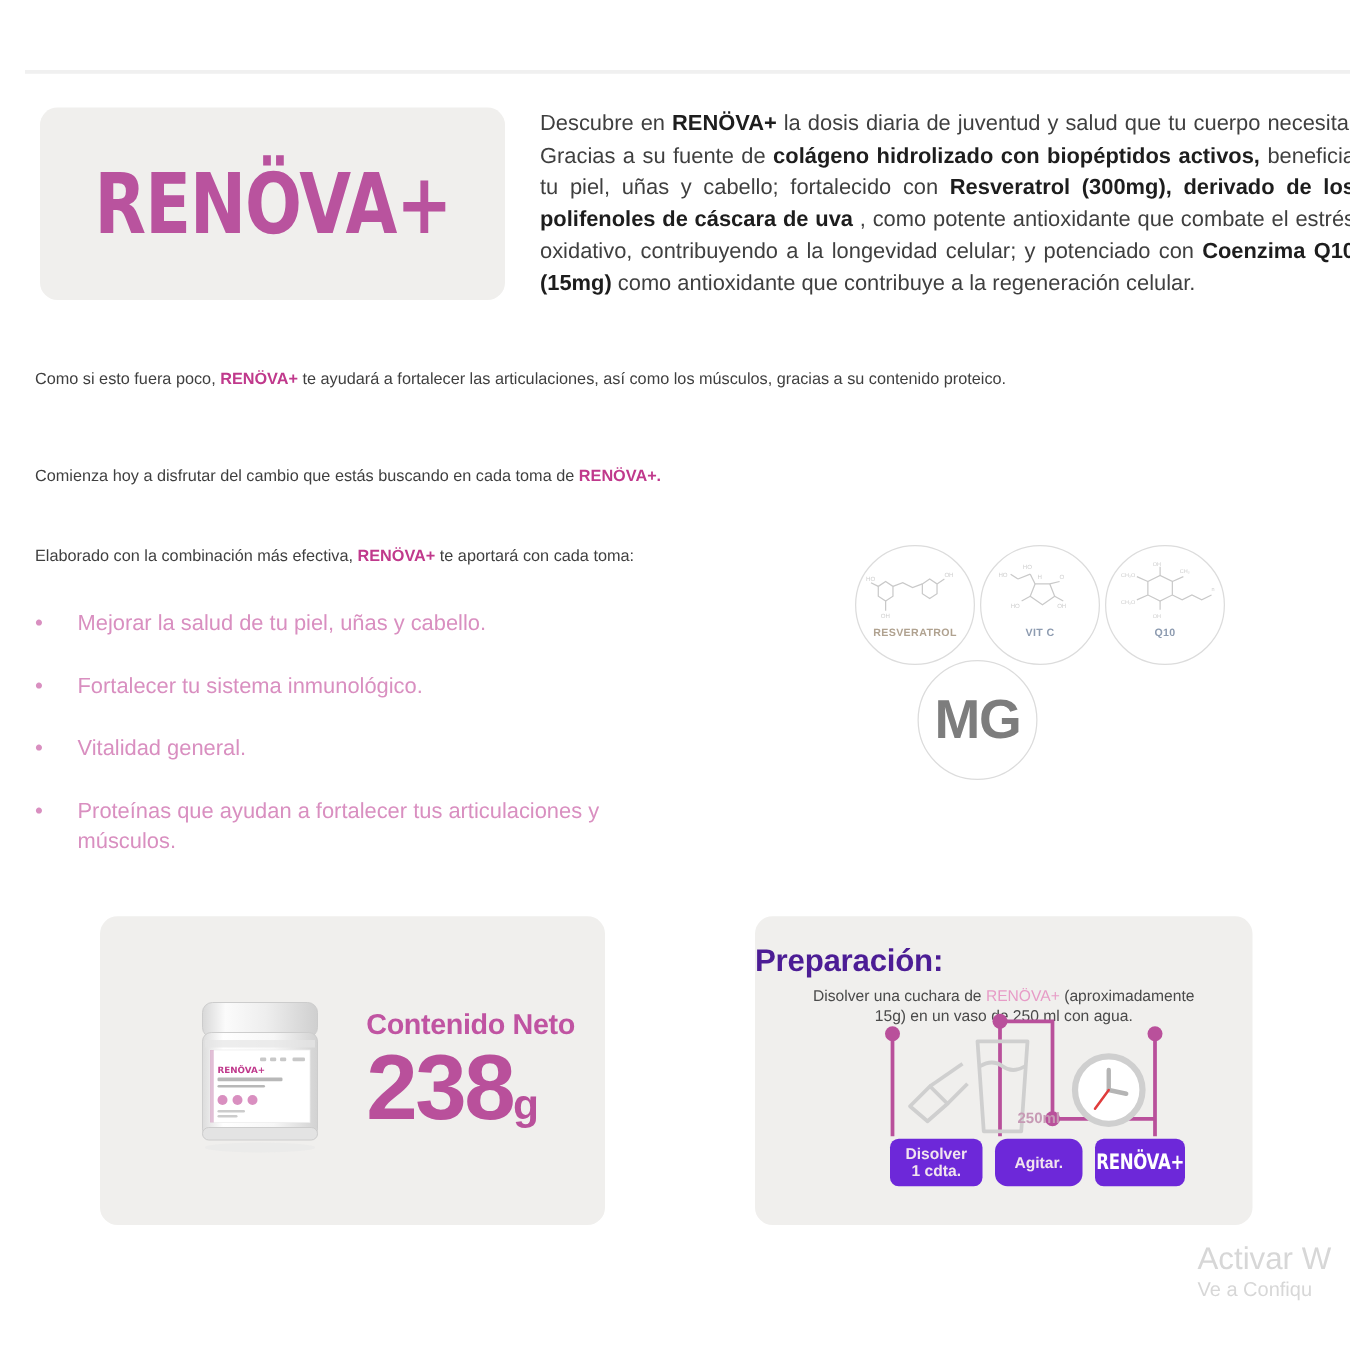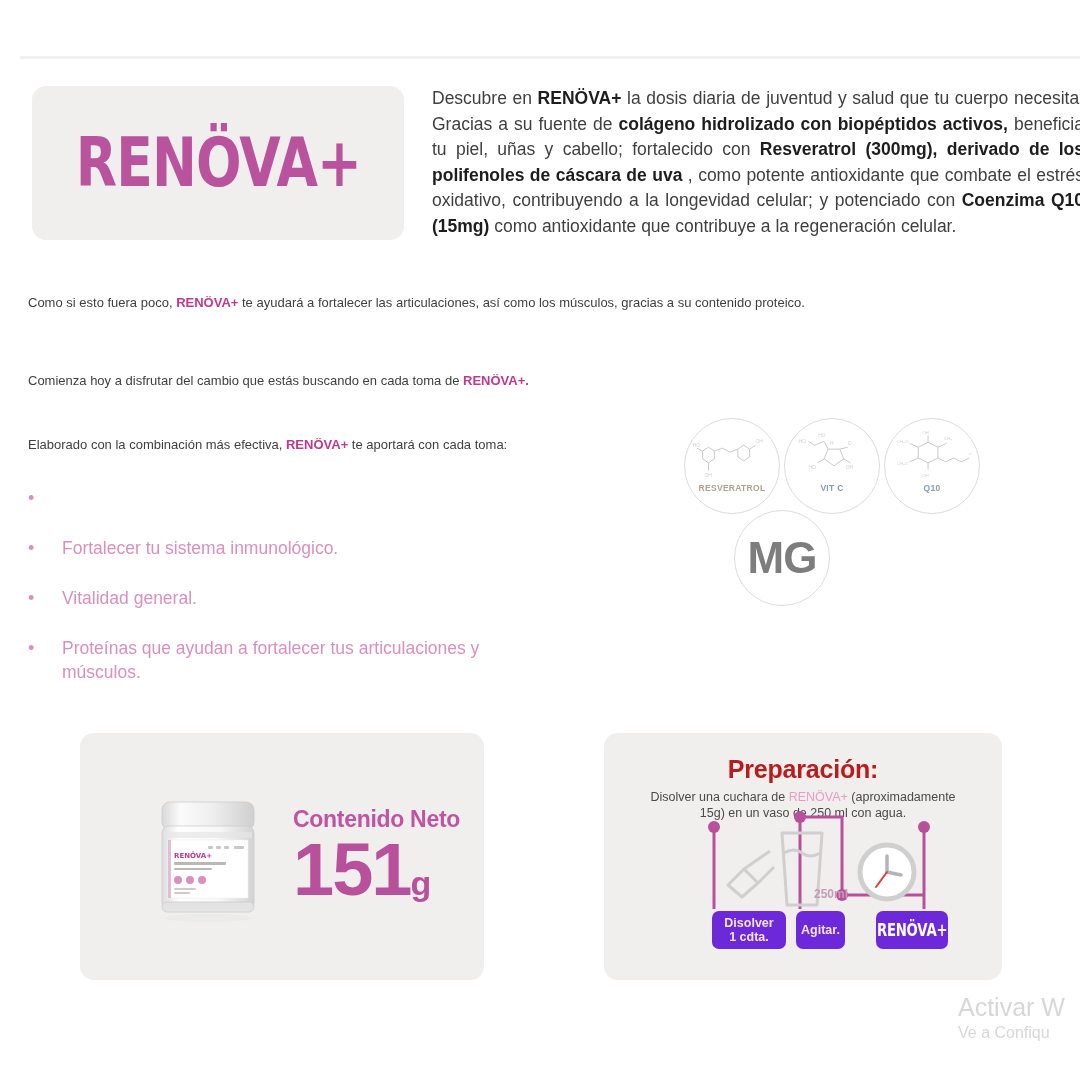--- a/index.html
+++ b/index.html
@@ -53,21 +53,21 @@
   .bullets{position:absolute;left:28px;top:486px;width:530px;}
   .bullet-row{display:flex;margin-bottom:26px;}
   .bullet-dot{
     width:34px;flex:0 0 34px;color:#d98fc0;font-size:18px;line-height:24px;
   }
   .bullet-text{
     color:#d98fc0;font-size:17.5px;line-height:24px;
   }
 
   
-  .circles{position:absolute;left:680px;top:410px;width:320px;height:200px;}
+  .circles{position:absolute;left:680px;top:428px;width:320px;height:200px;}
   .circ{
     position:absolute;border:1px solid #dcdcdc;border-radius:50%;
     background:#fff;box-sizing:border-box;
   }
   .c-sm{width:96px;height:96px;}
   .c-lg{width:96px;height:96px;}
   .c1{left:4px;top:8px;}
   .c2{left:104px;top:8px;}
   .c3{left:204px;top:8px;}
   .c4{left:54px;top:100px;}
@@ -98,37 +98,37 @@
     font-size:23px;font-weight:700;color:#c054a2;line-height:26px;
     letter-spacing:-.3px;
   }
   .neto-value{
     font-size:74px;font-weight:700;color:#b9509b;line-height:76px;
     letter-spacing:-2px;
   }
   .neto-unit{font-size:34px;font-weight:700;letter-spacing:0;}
 
   .prep-title{
-    position:absolute;left:0;right:0;top:22px;text-align:center;
-    font-size:25px;font-weight:700;color:#b91c1c;letter-spacing:-.2px;
+    position:absolute;left:0;right:0;top:22px;
+    font-size:25px;font-weight:700;color:#4c1d95;letter-spacing:-.2px;
   }
   .prep-sub{
     position:absolute;left:38px;top:56px;width:322px;text-align:center;
     font-size:12.5px;line-height:16px;color:#4a4a4a;
   }
   .prep-sub .rp{color:#e79cc7;}
   .prep-diagram{position:absolute;left:88px;top:76px;width:230px;height:140px;}
 
   .pill{
     position:absolute;border-radius:7px;background:#6d28d9;
     color:#f2e4ee;display:flex;align-items:center;justify-content:center;
     text-align:center;font-size:12.5px;font-weight:700;line-height:14px;
   }
   .pill-1{left:20px;top:102px;width:74px;height:38px;}
-  .pill-2{left:104px;top:102px;width:49px;height:38px;}
+  .pill-2{left:104px;top:102px;width:70px;height:38px;border-radius:10px;}
   .pill-3{left:184px;top:102px;width:72px;height:38px;}
   .pill-logo{
     font-family:"DejaVu Sans", sans-serif;font-weight:700;font-size:17px;
     color:#ffffff;transform:scaleX(.78);white-space:nowrap;letter-spacing:-.3px;
   }
   .ml-label{
     position:absolute;left:96px;top:78px;width:86px;text-align:center;
     font-size:12px;font-weight:700;color:#c79ab5;
   }
 
@@ -154,20 +154,21 @@
     <div class="hero-para" id="heroPara"><span>Descubre en </span><b>RENÖVA+</b><span> la dosis diaria de juventud y salud que tu cuerpo necesita. Gracias a su fuente de </span><b>colágeno hidrolizado con biopéptidos activos,</b><span> beneficia tu piel, uñas y cabello; fortalecido con </span><b>Resveratrol (300mg), derivado de los polifenoles de cáscara de uva</b><span> , como potente antioxidante que combate el estrés oxidativo, contribuyendo a la longevidad celular; y potenciado con </span><b>Coenzima Q10 (15mg)</b><span> como antioxidante que contribuye a la regeneración celular.</span></div>
   </div>
 
   <div class="para p1" id="para1"><span>Como si esto  fuera poco, </span><span class="brand-pink">RENÖVA+</span><span>  te ayudará a fortalecer las articulaciones,  así como los músculos, gracias a su contenido proteico.</span></div>
   <div class="para p2" id="para2"><span>Comienza hoy a disfrutar del cambio que estás buscando en cada toma de </span><span class="brand-pink">RENÖVA+.</span></div>
   <div class="para p3" id="para3"><span>Elaborado con la combinación más efectiva, </span><span class="brand-pink">RENÖVA+</span><span> te aportará con cada toma:</span></div>
 
   <div class="bullets" id="bulletList">
       <div class="bullet-row">
         <div class="bullet-dot">•</div>
+        <div class="bullet-text">Mejorar la salud de tu piel, uñas y cabello.</div>
       </div>
       <div class="bullet-row">
         <div class="bullet-dot">•</div>
         <div class="bullet-text">Fortalecer tu sistema inmunológico.</div>
       </div>
       <div class="bullet-row">
         <div class="bullet-dot">•</div>
         <div class="bullet-text">Vitalidad general.</div>
       </div>
       <div class="bullet-row">
@@ -292,21 +293,21 @@
             <rect x="68" y="58" width="5" height="3" rx="1"></rect>
           <rect x="76" y="58" width="5" height="3" rx="1"></rect>
             <rect x="86" y="58" width="10" height="3" rx="1"></rect>
         </g>
         <rect x="14" y="114" width="92" height="10" rx="5" fill="#e3e3e3" stroke="#cccccc" stroke-width=".8"></rect>
         <ellipse cx="60" cy="130" rx="44" ry="4" fill="#e8e8e8" opacity=".6"></ellipse>
       </svg>
     </div>
     <div class="neto-txt">
       <div class="neto-label">Contenido Neto</div>
-      <div class="neto-value"><span>151</span><span class="neto-unit">g</span></div>
+      <div class="neto-value"><span>238</span><span class="neto-unit">g</span></div>
     </div>
   </div>
 
   <div class="card card-prep">
     <div class="prep-title">Preparación:</div>
     <div class="prep-sub" id="prepSub"><span>Disolver una cuchara de </span><span class="rp">RENÖVA+</span><span> (aproximadamente 15g) en un vaso de 250 ml con agua.</span></div>
 
     <div class="prep-diagram">
 
       <svg viewBox="0 0 256 140" width="256" height="140" style="position:absolute;left:0;top:0;">

